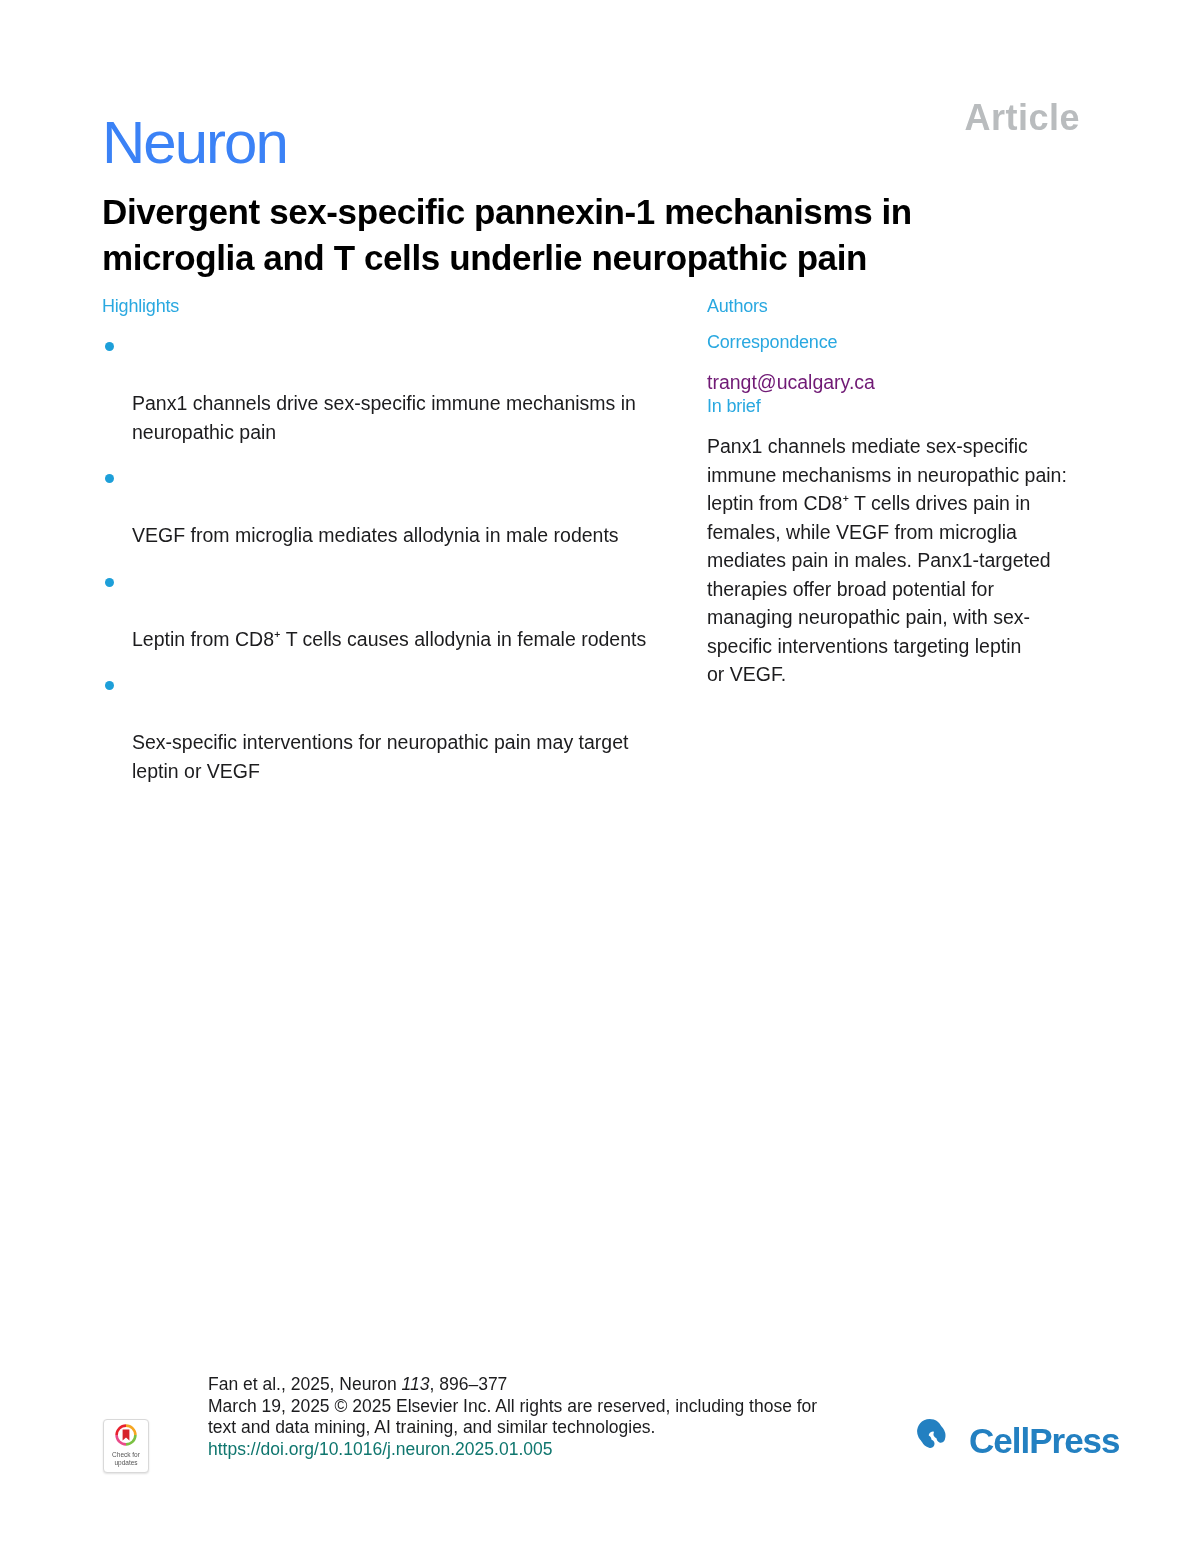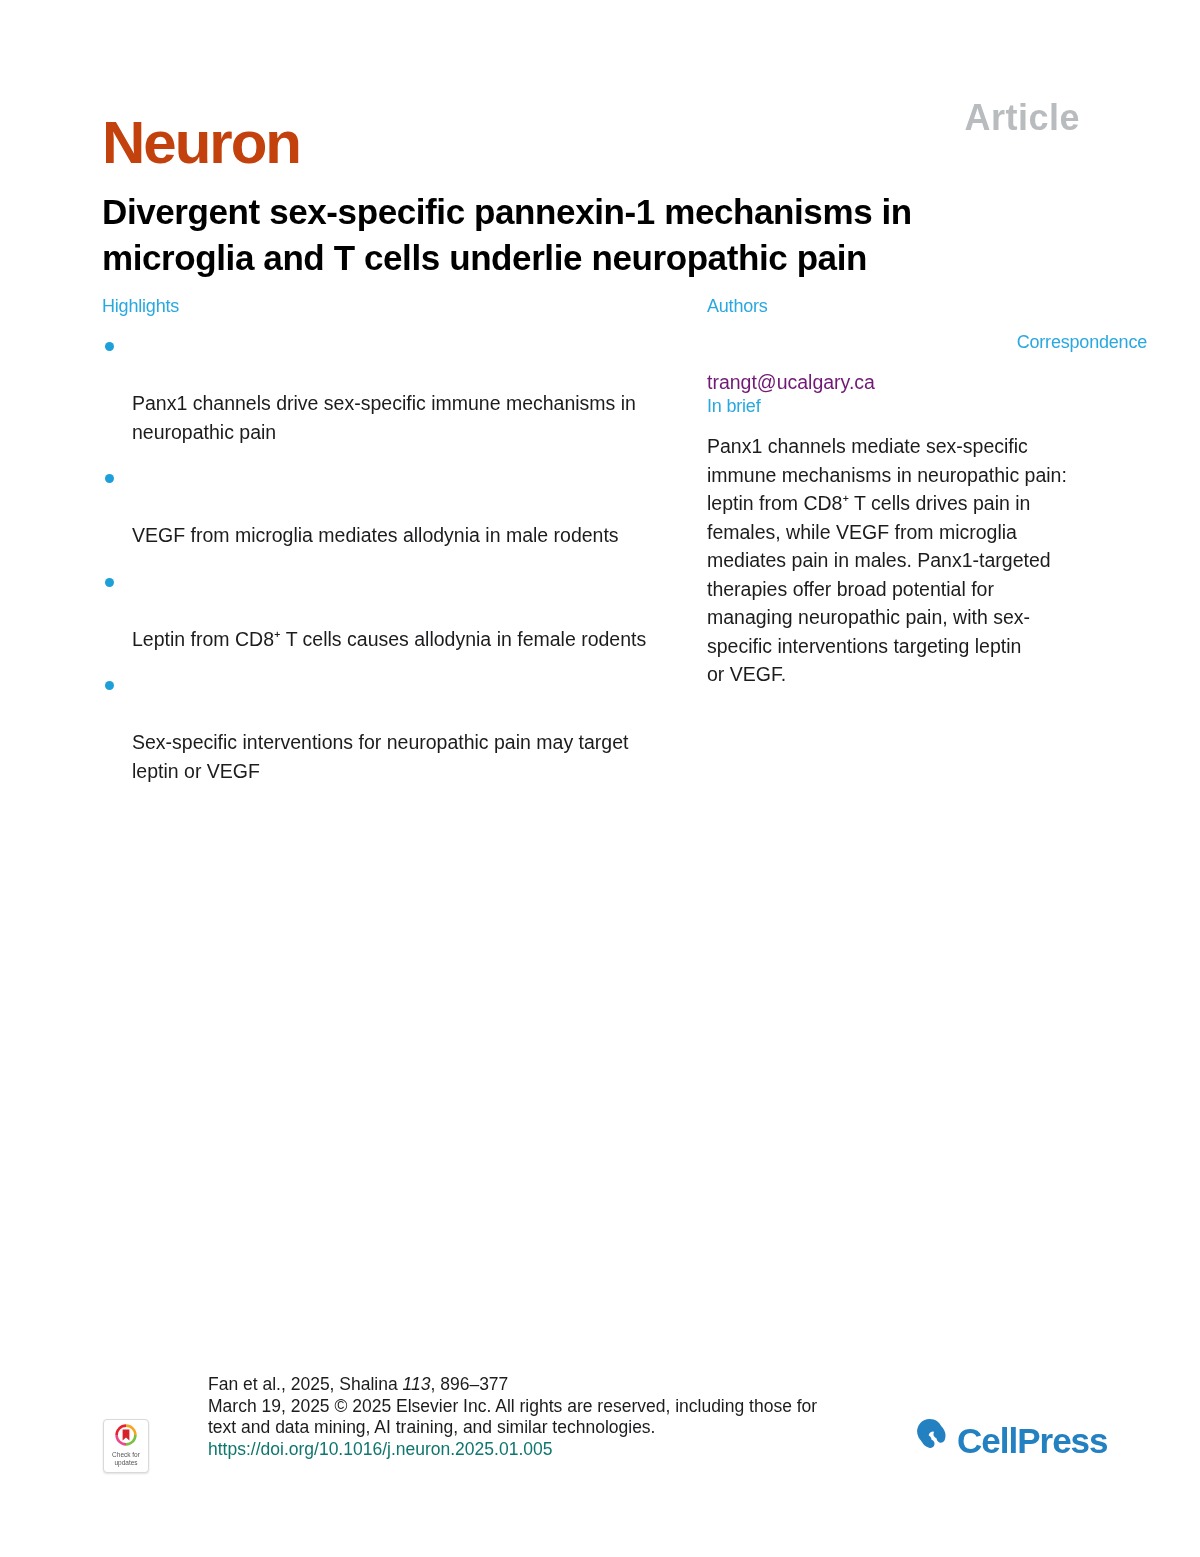--- a/index.html
+++ b/index.html
@@ -21,22 +21,22 @@
     font-size: 36px;
     font-weight: 700;
     color: #b9bcbe;
     letter-spacing: 0.5px;
   }
   .journal-logo {
     position: absolute;
     top: 108px;
     left: 102px;
     font-size: 60px;
-    font-weight: 700;
-    color: #c2410c;
+    font-weight: 400;
+    color: #3b82f6;
     letter-spacing: -2px;
   }
   .page-title {
     position: absolute;
     top: 189px;
     left: 102px;
     width: 1000px;
     font-size: 35px;
     font-weight: 700;
     line-height: 46px;
@@ -80,21 +80,21 @@
     width: 9px;
     height: 9px;
     border-radius: 50%;
     background: #1d9fd9;
   }
   .authors-names {
     font-size: 19.5px;
     line-height: 28.5px;
     white-space: pre-line;
   }
-  .correspondence-heading { margin-top: 24px; margin-bottom: 8px; text-align: right; }
+  .correspondence-heading { margin-top: 24px; margin-bottom: 8px; }
   .correspondence-email {
     font-size: 19.5px;
     line-height: 28px;
     color: #701a75;
     text-decoration: none;
     display: inline-block;
   }
   .inbrief-heading { margin-top: 26px; margin-bottom: 10px; }
   .inbrief-text {
     font-size: 19.5px;
@@ -139,21 +139,21 @@
     color: #0f766e;
     text-decoration: none;
     display: inline-block;
   }
   .cellpress-logo {
     position: absolute;
     left: 913px;
     top: 1418px;
     display: flex;
     align-items: center;
-    gap: 2px;
+    gap: 14px;
     text-decoration: none;
   }
   .cellpress-wordmark {
     font-size: 35px;
     font-weight: 700;
     color: #2380c1;
     letter-spacing: -1px;
   }
 </style>
 </head>
@@ -220,21 +220,21 @@
           <path d="M2.6 12 A 9.4 9.4 0 0 1 12 2.6" stroke="#e8212e"></path>
         </g>
         <path d="M8.6 6.4 h6.8 v11 l-3.4 -2.9 l-3.4 2.9 z" fill="#d6232a"></path>
       </svg>
     </span>
     <span class="badge-text">Check for</span>
     <span class="badge-text">updates</span>
   </a>
 
   <div class="citation-block">
-    <div><span>Fan et al., 2025, Shalina </span><span class="citation-volume">113</span><span>, 896–377</span></div>
+    <div><span>Fan et al., 2025, Neuron </span><span class="citation-volume">113</span><span>, 896–377</span></div>
     <div class="copyright-text">March 19, 2025 © 2025 Elsevier Inc. All rights are reserved, including those for
 text and data mining, AI training, and similar technologies.</div>
     <a href="#" class="doi-link">https://doi.org/10.1016/j.neuron.2025.01.005</a>
   </div>
 
   <a href="#" class="cellpress-logo">
     <span>
       <svg width="42" height="42" viewBox="0 0 40 40">
         <g fill="none" stroke="#2380c1" stroke-width="8" stroke-linecap="round">
           <path d="M16.5 24.5 A 8 8 0 1 1 26.5 19.5"></path>

